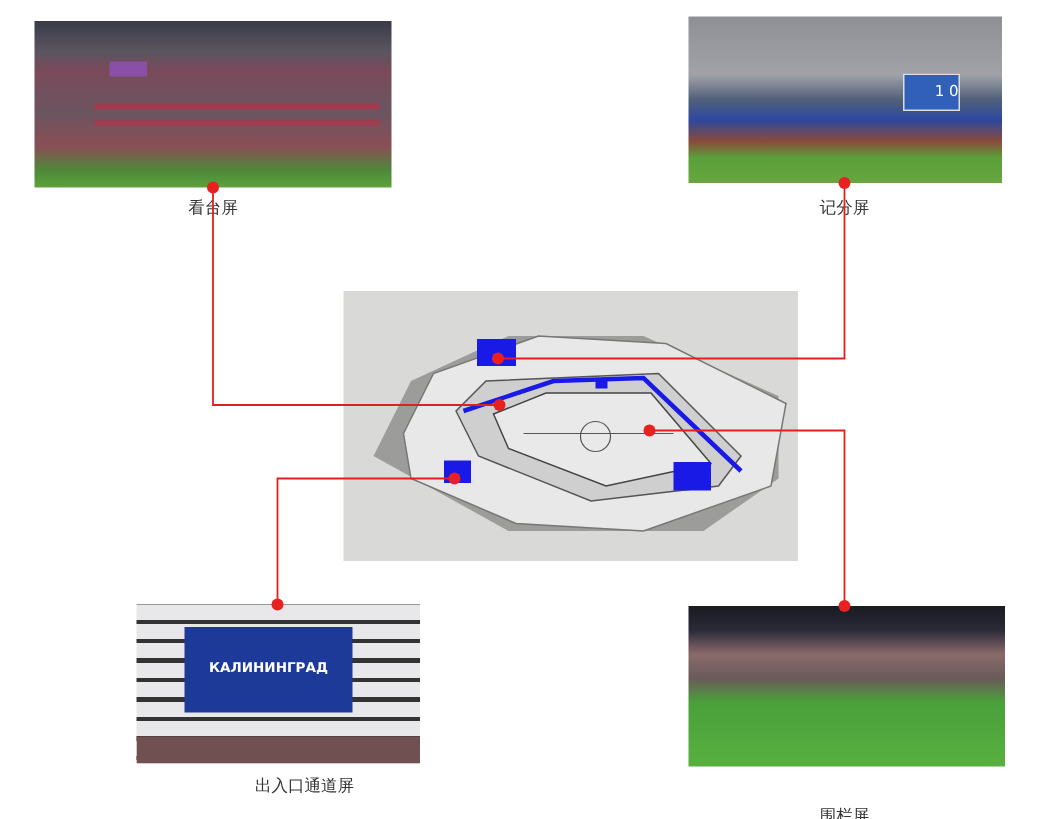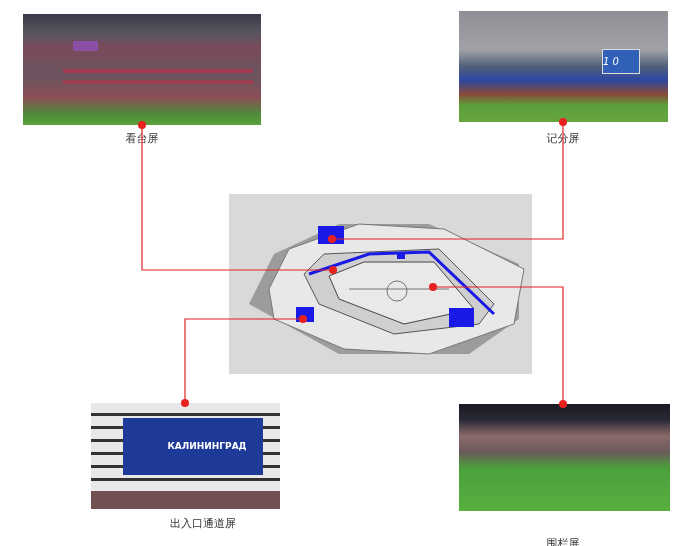--- a/index.html
+++ b/index.html
@@ -14,42 +14,42 @@
 <body>
 
 <div class="photo" style="left:23px;top:14px;width:238px;height:111px;background:linear-gradient(#3a3a48 0%,#5a5560 18%,#7a4a5a 30%,#6b5560 55%,#8a4e55 75%,#4e8a3a 90%,#5ca23a 100%);">
   <div style="position:absolute;left:50px;top:27px;width:25px;height:10px;background:#8a50a8;"></div>
   <div style="position:absolute;left:40px;top:55px;width:190px;height:4px;background:#b8304a;opacity:.7;"></div>
   <div style="position:absolute;left:40px;top:66px;width:190px;height:4px;background:#b8304a;opacity:.6;"></div>
 </div>
 <div class="caption" style="left:110px;top:131px;width:64px;">看台屏</div>
 
 <div class="photo" style="left:459px;top:11px;width:209px;height:111px;background:linear-gradient(#8e9096 0%,#a0a2a8 35%,#50607a 50%,#2c48a0 62%,#8a4a3a 75%,#5aa03a 85%,#68a640 100%);">
-  <div style="position:absolute;left:143px;top:38px;width:36px;height:23px;background:#3060b8;border:1px solid #ddd;color:#fff;font-size:10px;text-align:left;line-height:23px;font-style:italic;">1 0</div>
+  <div style="position:absolute;left:143px;top:38px;width:36px;height:23px;background:#3060b8;border:1px solid #ddd;color:#fff;font-size:10px;text-align:right;line-height:23px;">1 0</div>
 </div>
 <div class="caption" style="left:531px;top:131px;width:64px;">记分屏</div>
 
 <div class="model-box">
   <svg width="303" height="180" viewBox="0 0 303 180">
     <polygon points="20,110 45,60 110,30 200,30 290,70 290,125 240,160 110,160" fill="#9c9c9a"></polygon>
     <polygon points="40,95 60,55 130,30 215,35 295,75 285,130 200,160 115,155 45,125" fill="#e8e8e8" stroke="#777" stroke-width="1"></polygon>
     <polygon points="75,80 95,60 210,55 265,110 250,130 165,140 90,110" fill="#cfcfcf" stroke="#555" stroke-width="1"></polygon>
     <polygon points="100,82 135,68 205,68 245,115 175,130 110,105" fill="#e9e9e9" stroke="#444" stroke-width="1"></polygon>
     <polyline points="80,80 140,60 200,58 265,120" fill="none" stroke="#1a1ae6" stroke-width="3"></polyline>
     <rect x="89" y="32" width="26" height="18" fill="#1a1ae6"></rect>
     <rect x="220" y="114" width="25" height="19" fill="#1a1ae6"></rect>
     <rect x="67" y="113" width="18" height="15" fill="#1a1ae6"></rect>
     <rect x="168" y="60" width="8" height="5" fill="#1a1ae6"></rect>
     <line x1="120" y1="95" x2="220" y2="95" stroke="#555" stroke-width="0.8"></line>
     <circle cx="168" cy="97" r="10" fill="none" stroke="#555" stroke-width="0.8"></circle>
   </svg>
 </div>
 
 <div class="photo" style="left:91px;top:403px;width:189px;height:106px;background:repeating-linear-gradient(#e8e8ea 0px,#e8e8ea 10px,#333 10px,#333 13px);">
-  <div style="position:absolute;left:32px;top:15px;width:112px;height:57px;background:#1e3a98;color:#fff;font-size:9px;font-weight:bold;text-align:center;line-height:57px;padding-left:28px;">КАЛИНИНГРАД</div>
+  <div style="position:absolute;left:32px;top:15px;width:112px;height:57px;background:#1e3a98;color:#fff;font-size:9px;font-weight:bold;text-align:center;line-height:57px;">КАЛИНИНГРАД</div>
   <div style="position:absolute;left:0;top:88px;width:189px;height:18px;background:#705050;"></div>
 </div>
 <div class="caption" style="left:136px;top:516px;width:100px;text-align:right;">出入口通道屏</div>
 
 <div class="photo" style="left:459px;top:404px;width:211px;height:107px;background:linear-gradient(#1a1a22 0%,#2a2a38 15%,#8a6a6a 30%,#6a5a5a 45%,#4aa03a 60%,#58b040 100%);"></div>
 <div class="caption" style="left:531px;top:519px;width:64px;margin-top:17px;">围栏屏</div>
 
 <svg class="overlay" width="700" height="546">
   <g stroke="#e02020" stroke-width="1.2" fill="none">
     <polyline points="142,125 142,270 333,270"></polyline>

